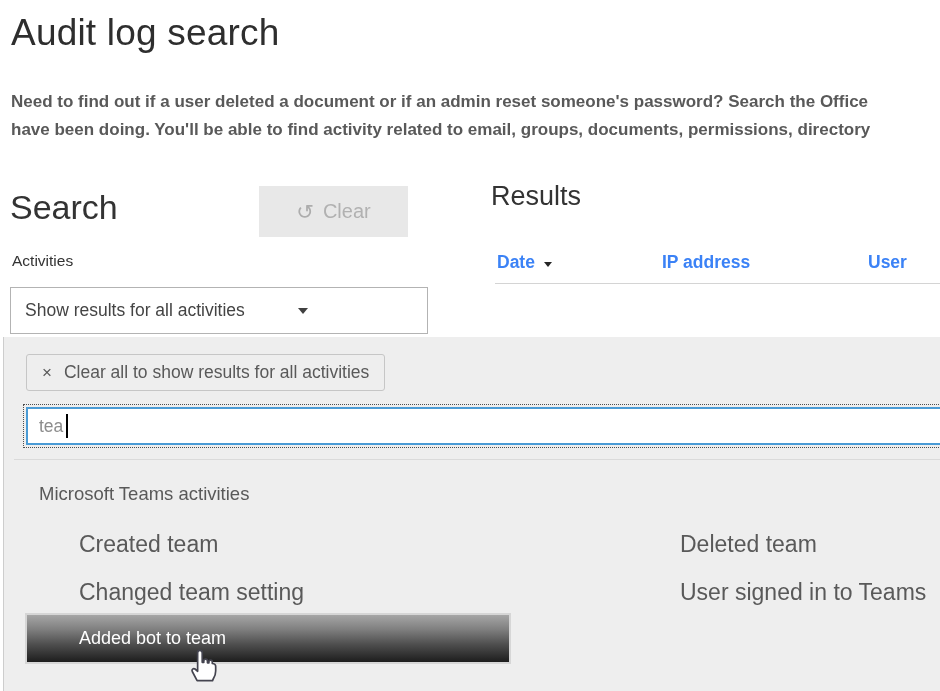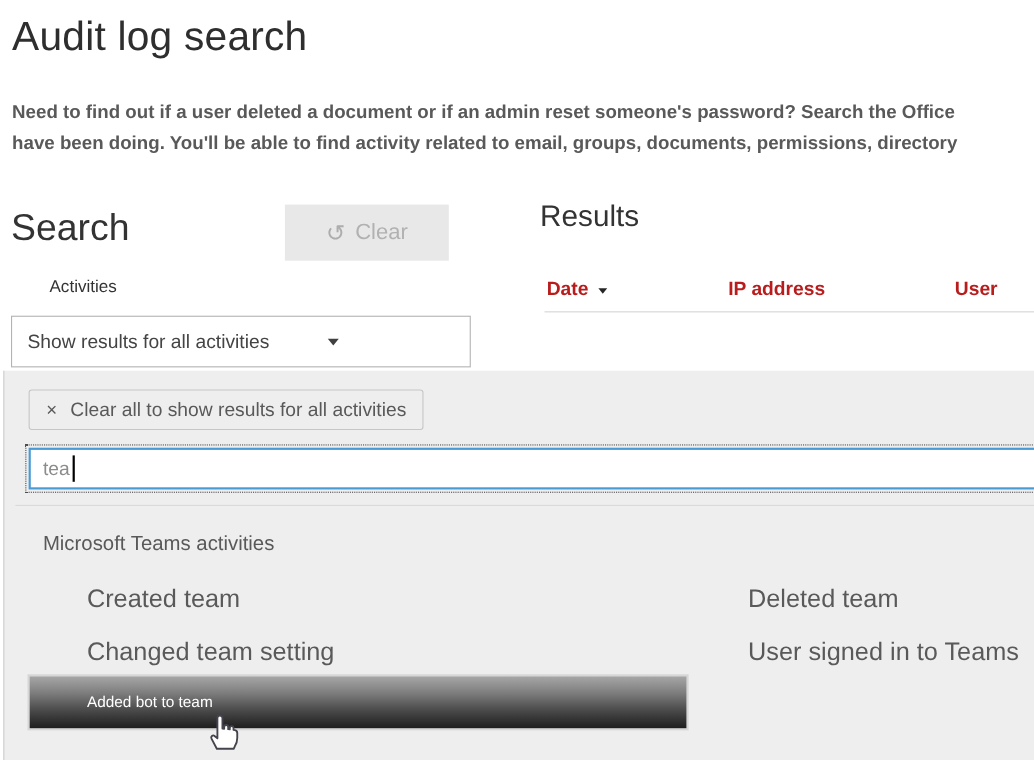--- a/index.html
+++ b/index.html
@@ -17,32 +17,32 @@
   .page-desc div { white-space:nowrap; overflow:hidden; }
 
   
   .search-heading { left:10px; top:188px; font-size:34px; font-weight:400; color:#333; }
   .clear-btn {
     left:259px; top:186px; width:149px; height:51px;
     background:#e8e8e8; border:none; color:#b1b1b1; font-size:20px;
     font-family:inherit; display:flex; align-items:center; justify-content:center; cursor:default;
   }
   .clear-btn .undo { font-family:"DejaVu Sans",sans-serif; font-size:21px; margin-right:9px; color:#adadad; }
-  .activities-label { left:12px; top:252px; font-size:15.5px; color:#333;margin-left:33px; }
+  .activities-label { left:12px; top:252px; font-size:15.5px; color:#333; }
   .select-box {
     left:10px; top:287px; width:418px; height:47px; background:#fff;
     border:1px solid #b3b3b3; display:flex; align-items:center; padding-left:14px;
     font-size:17.5px; color:#444; cursor:pointer;gap:33px;
   }
   .caret-down { width:0; height:0; border-left:5px solid transparent; border-right:5px solid transparent;
     border-top:6px solid #404040; margin-left:20px; }
 
   
   .results-heading { left:491px; top:181px; font-size:27px; font-weight:400; color:#333; }
-  .col-header { top:252px; font-size:17.5px; font-weight:bold; color:#b91c1c; display:flex; align-items:center; cursor:pointer; }
+  .col-header { top:252px; font-size:17.5px; font-weight:bold; color:#3b82f6; display:flex; align-items:center; cursor:pointer; }
   .sort-caret { width:0; height:0; border-left:4.5px solid transparent; border-right:4.5px solid transparent;
     border-top:5px solid #262626; margin-left:9px; margin-top:3px; }
   .results-divider { left:495px; top:283px; width:445px; height:0; border-top:1px solid #d4d4d4; }
 
   
   .flyout {
     left:3px; top:337px; width:937px; height:354px;
     background:#eeeeee; border-left:1px solid #cdcdcd; overflow:hidden;
   }
   .chip {
@@ -60,24 +60,24 @@
   .text-caret { position:absolute; left:62px; top:77px; width:2px; height:24px; background:#000; }
   .flyout-divider { position:absolute; left:10px; top:122px; width:927px; height:0; border-top:1px solid #dadada; }
   .group-header { position:absolute; left:35px; top:146px; font-size:18.5px; color:#595959;text-align:center; }
   .activity-item { position:absolute; font-size:23px; color:#595959; cursor:pointer; white-space:nowrap; }
   .li1 { left:75px; top:194px; }
   .li2 { left:75px; top:242px; }
   .ri1 { left:676px; top:194px; }
   .ri2 { left:676px; top:242px; }
   .ri3 { left:676px; top:290px; }
   .highlight-item {
-    position:absolute; left:23px; top:278px; width:597px; height:47px;
+    position:absolute; left:23px; top:278px; width:482px; height:47px;
     background:linear-gradient(180deg,#a6a6a6 0%,#808080 30%,#4f4f4f 62%,#1d1d1d 100%);
     box-shadow:0 0 0 2px #d6d6d6;
-    color:#fff; font-size:14px; line-height:47px; padding-left:52px; cursor:pointer; white-space:nowrap;
+    color:#fff; font-size:18px; line-height:47px; padding-left:52px; cursor:pointer; white-space:nowrap;
   }
   .hand-cursor { position:absolute; left:182px; top:306px; width:34px; height:40px; }
 </style>
 </head>
 <body>
 
 <h1 class="abs page-title">Audit log search</h1>
 
 <div class="abs page-desc">
   <div>Need to find out if a user deleted a document or if an admin reset someone's password? Search the Office</div>

